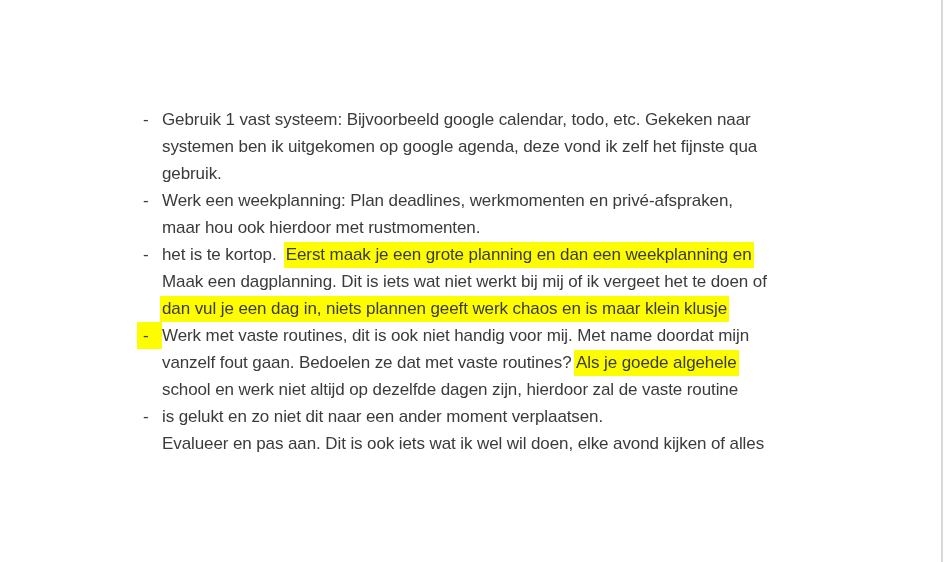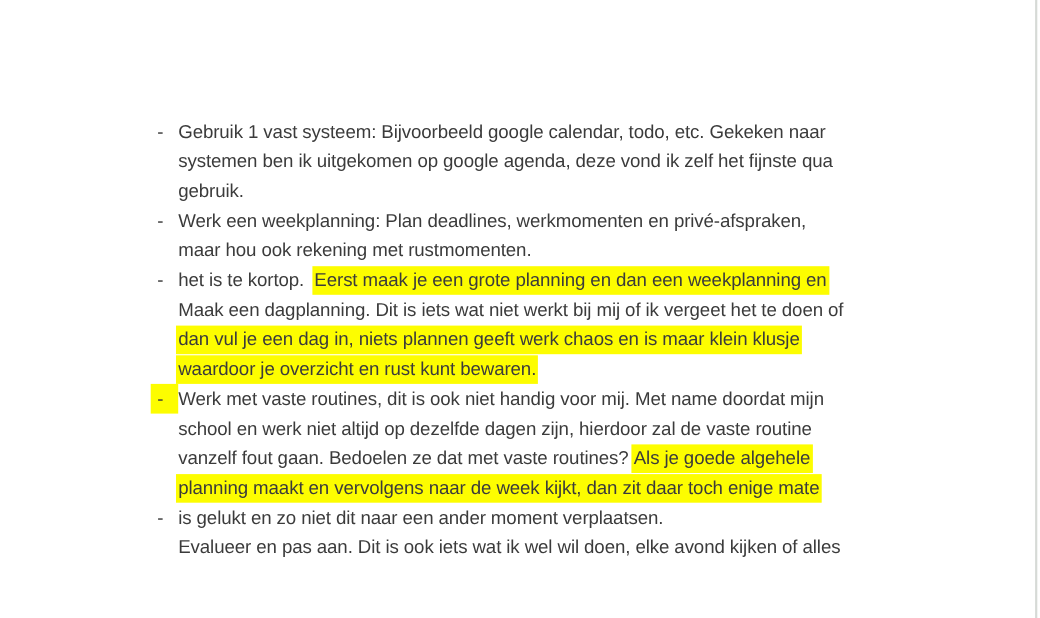--- a/index.html
+++ b/index.html
@@ -66,35 +66,33 @@
   <div class="doc">
       <div class="item">
         <span class="bullet">-</span>
         <div class="line"><span>Gebruik 1 vast systeem: Bijvoorbeeld google calendar, todo, etc. Gekeken naar</span></div>
         <div class="line"><span>systemen ben ik uitgekomen op google agenda, deze vond ik zelf het fijnste qua</span></div>
         <div class="line"><span>gebruik.</span></div>
       </div>
       <div class="item">
         <span class="bullet">-</span>
         <div class="line"><span>Werk een weekplanning: Plan deadlines, werkmomenten en privé-afspraken,</span></div>
-        <div class="line"><span>maar hou ook rekening met rustmomenten.</span></div>
+        <div class="line"><span>maar hou ook hierdoor met rustmomenten.</span></div>
       </div>
       <div class="item">
         <span class="bullet">-</span>
         <div class="line"><span>het is te kortop.  </span><span class="hl">Eerst maak je een grote planning en dan een weekplanning en</span></div>
         <div class="line"><span>Maak een dagplanning. Dit is iets wat niet werkt bij mij of ik vergeet het te doen of</span></div>
         <div class="line"><span class="hl">dan vul je een dag in, niets plannen geeft werk chaos en is maar klein klusje</span></div>
-        <div class="line"><span class="hl">waardoor je overzicht en rust kunt bewaren.</span></div>
       </div>
       <div class="item">
         <span class="bullet hl-b">-</span>
         <div class="line"><span>Werk met vaste routines, dit is ook niet handig voor mij. Met name doordat mijn</span></div>
+        <div class="line"><span>vanzelf fout gaan. Bedoelen ze dat met vaste routines? </span><span class="hl">Als je goede algehele</span></div>
         <div class="line"><span>school en werk niet altijd op dezelfde dagen zijn, hierdoor zal de vaste routine</span></div>
-        <div class="line"><span>vanzelf fout gaan. Bedoelen ze dat met vaste routines? </span><span class="hl">Als je goede algehele</span></div>
-        <div class="line"><span class="hl">planning maakt en vervolgens naar de week kijkt, dan zit daar toch enige mate</span></div>
       </div>
       <div class="item">
         <span class="bullet">-</span>
         <div class="line"><span>is gelukt en zo niet dit naar een ander moment verplaatsen.</span></div>
         <div class="line"><span>Evalueer en pas aan. Dit is ook iets wat ik wel wil doen, elke avond kijken of alles</span></div>
       </div>
     </div>
   <div class="edge-right"></div>
 </div>
 

